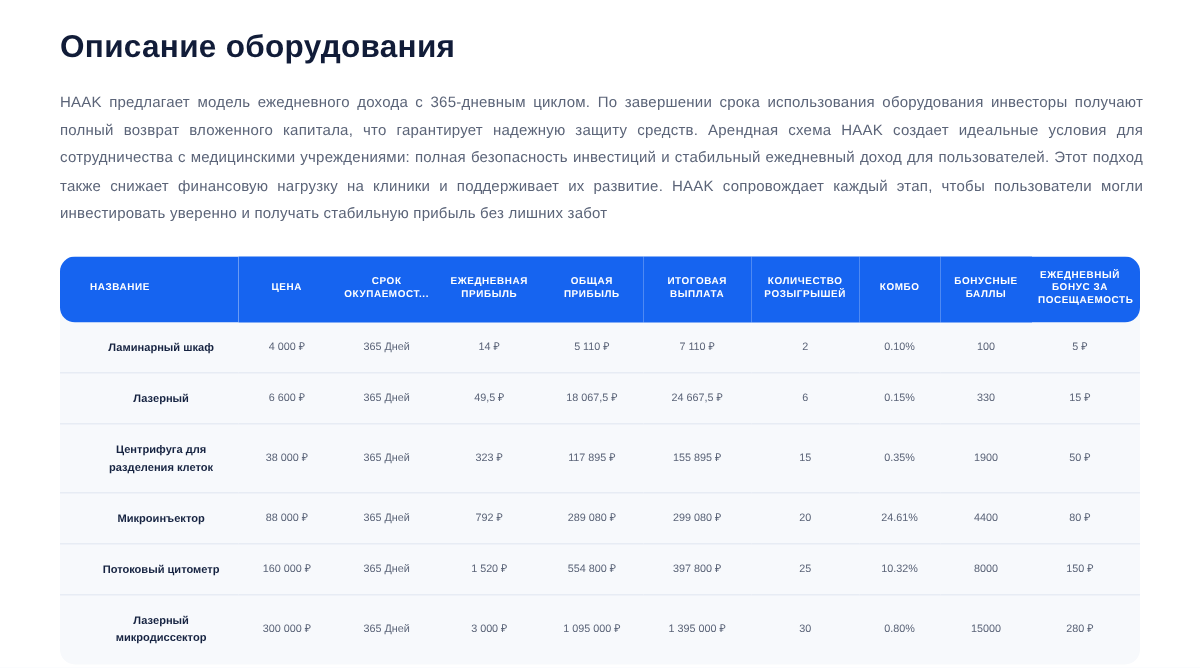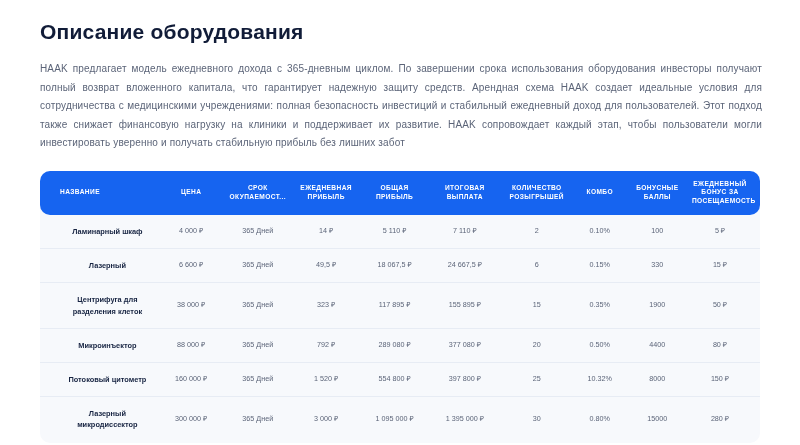--- a/index.html
+++ b/index.html
@@ -175,23 +175,23 @@
           <td>0.35%</td>
           <td>1900</td>
           <td class="last">50 ₽</td>
         </tr>
         <tr>
           <td class="name">Микроинъектор</td>
           <td>88 000 ₽</td>
           <td>365 Дней</td>
           <td>792 ₽</td>
           <td>289 080 ₽</td>
-          <td>377 080 ₽</td>
+          <td>299 080 ₽</td>
           <td>20</td>
-          <td>0.50%</td>
+          <td>24.61%</td>
           <td>4400</td>
           <td class="last">80 ₽</td>
         </tr>
         <tr>
           <td class="name">Потоковый цитометр</td>
           <td>160 000 ₽</td>
           <td>365 Дней</td>
           <td>1 520 ₽</td>
           <td>554 800 ₽</td>
           <td>397 800 ₽</td>

